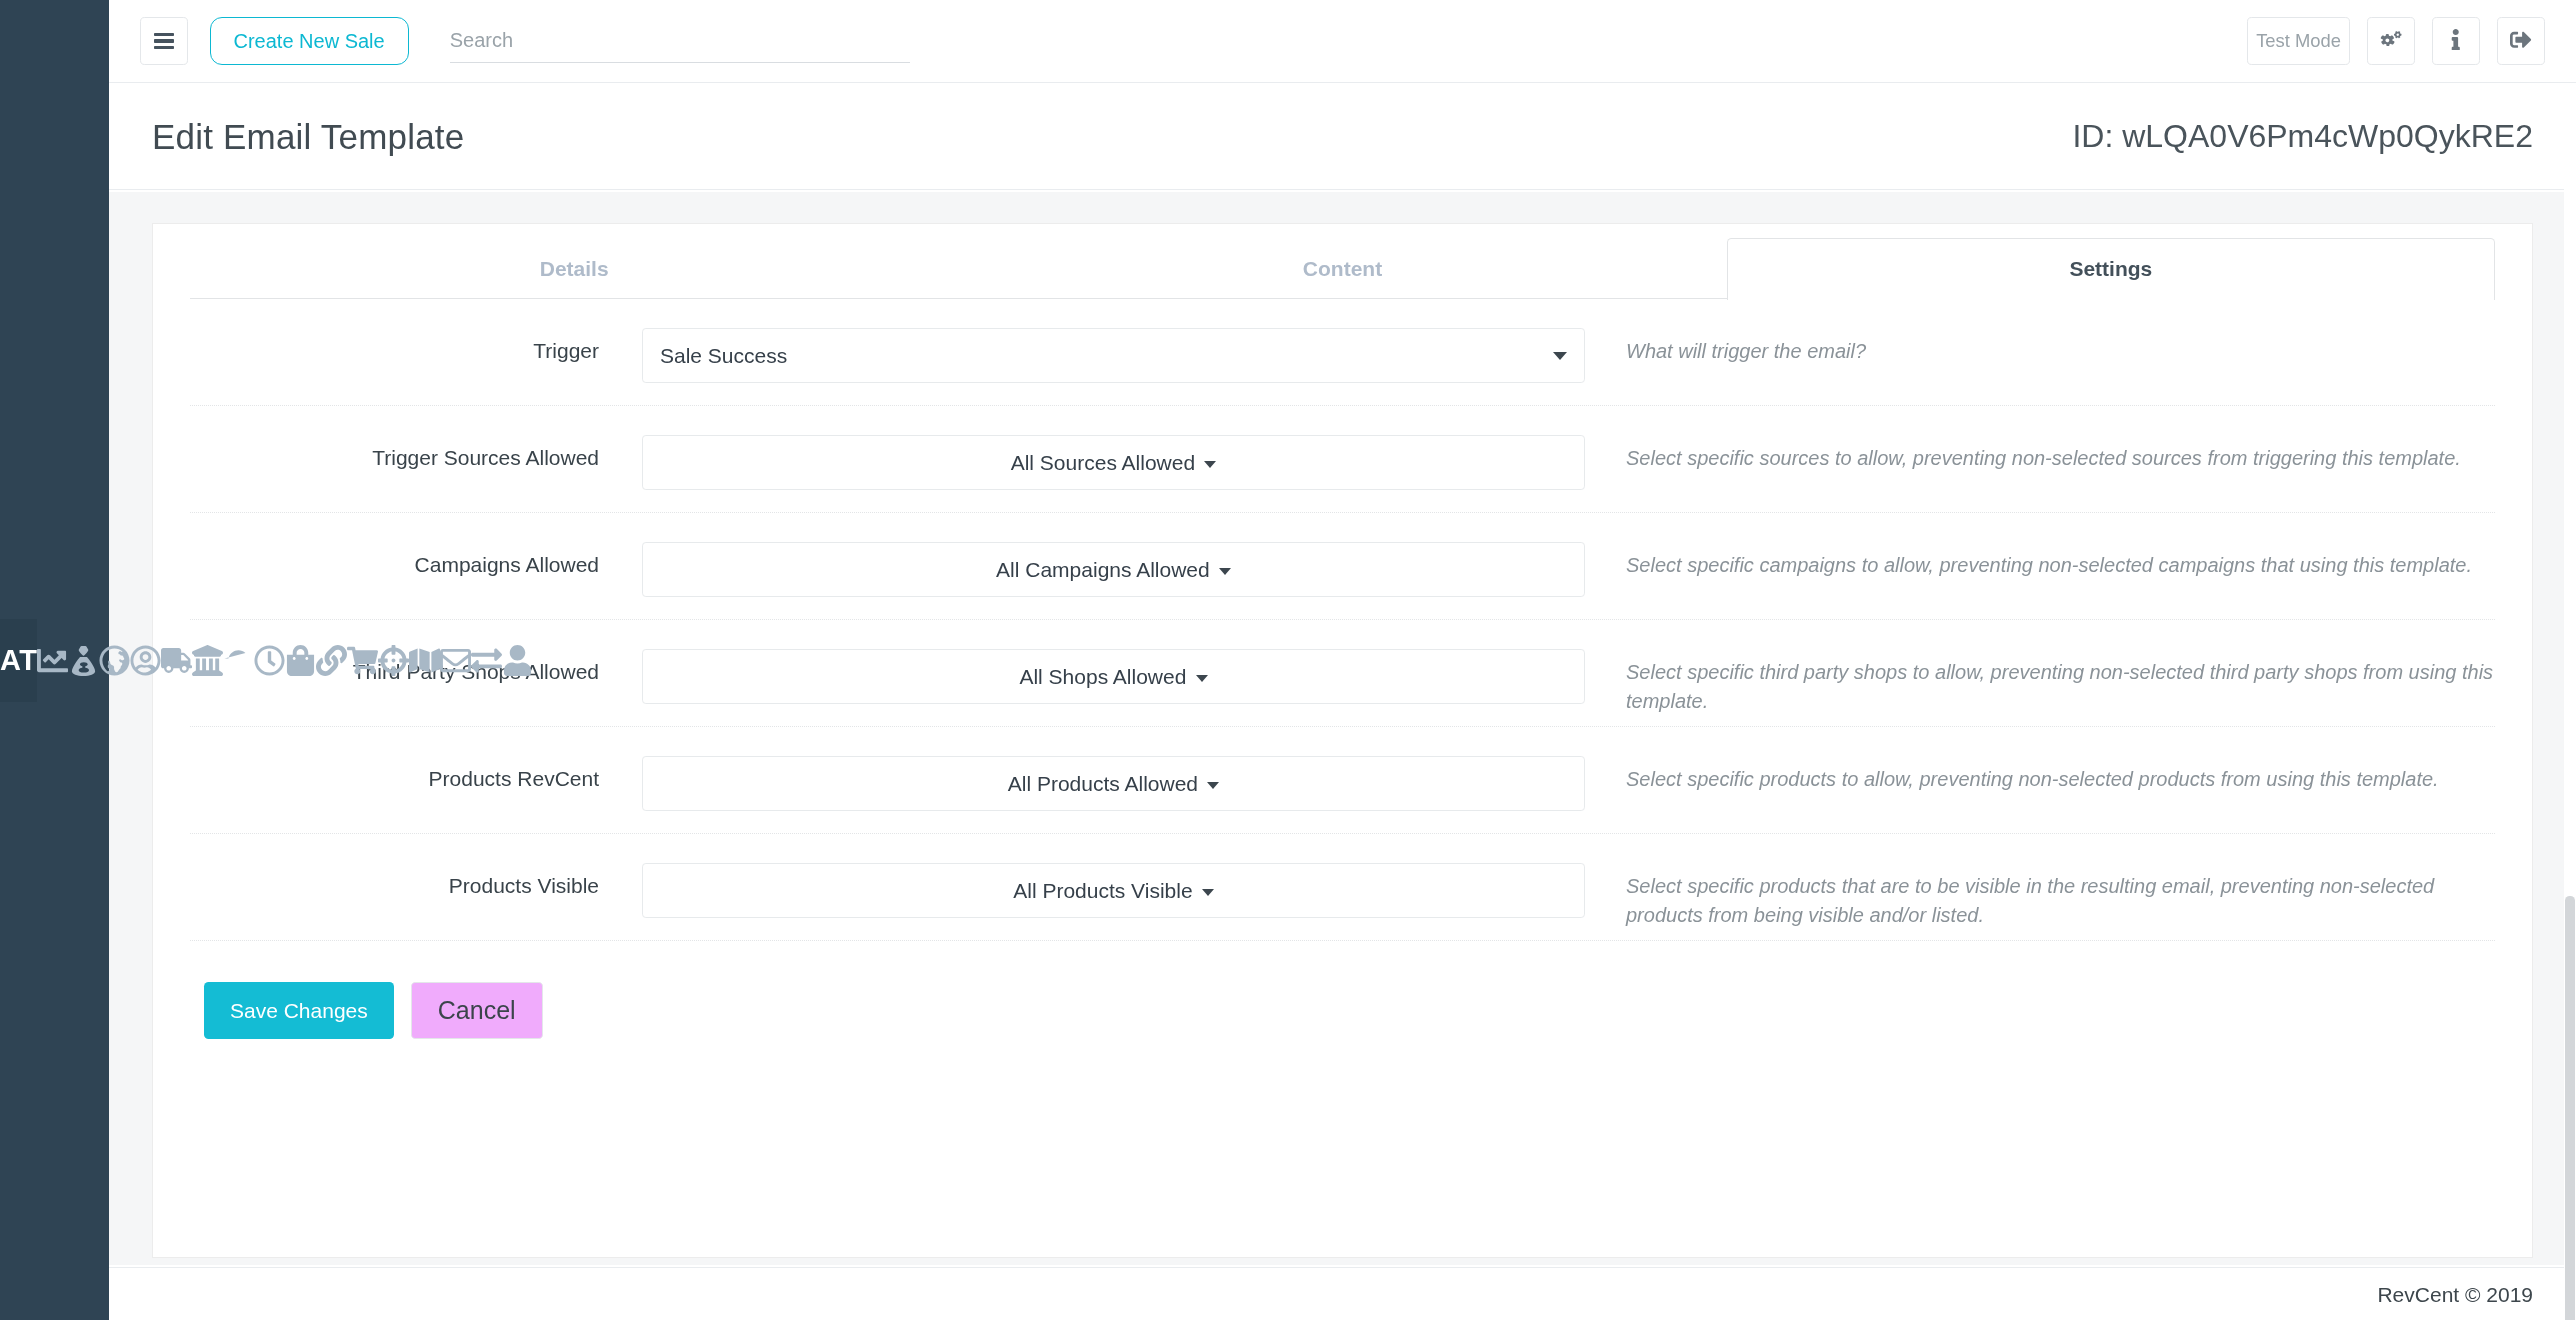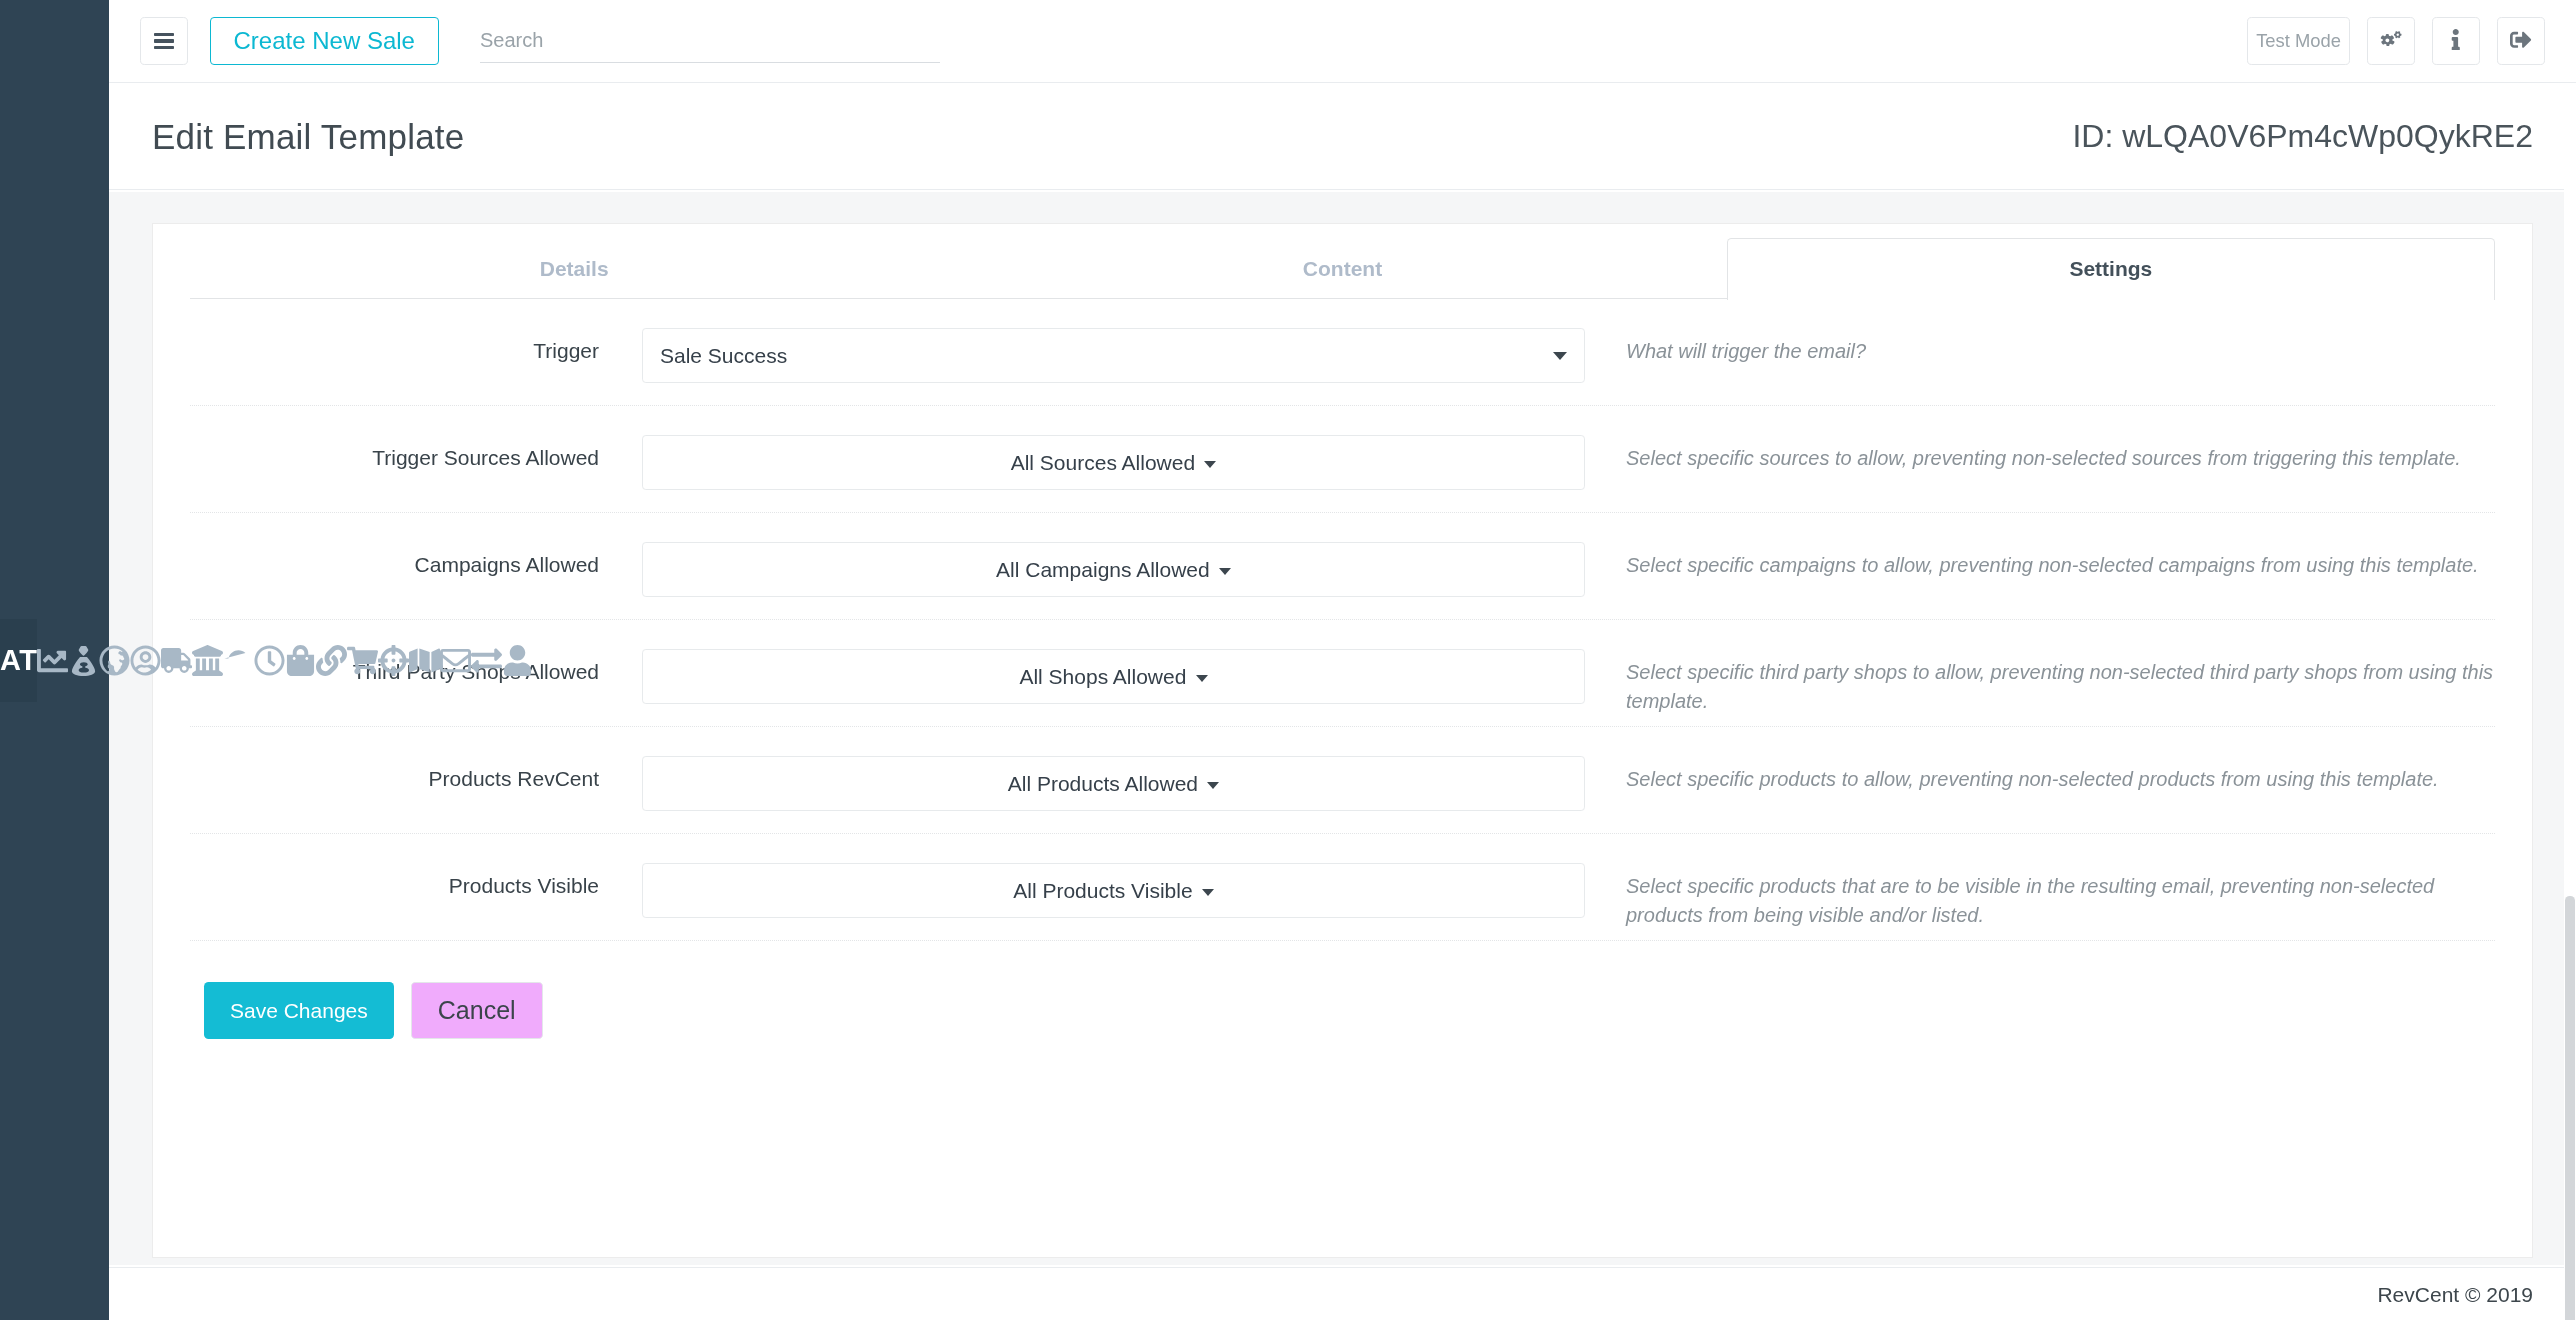--- a/index.html
+++ b/index.html
@@ -48,23 +48,23 @@
     cursor: pointer;
   }
   #hamburger-btn .bars { width: 20px; }
   #hamburger-btn .bars i {
     display: block; height: 3.1px; background: #46535e;
     border-radius: 0.8px; margin: 3.1px 0;
   }
   #create-sale-btn {
     margin-left: 21.5px;
     height: 48px; padding: 0 23px;
-    border: 1.5px solid #0cb8d2; border-radius: 4px;
+    border: 1.5px solid #0cb8d2; border-radius: 12px;
     background: #ffffff; color: #0cb8d2;
-    font-size: 24px; font-weight: 500;
+    font-size: 20px; font-weight: 500;
     display: flex; align-items: center; justify-content: center;
     cursor: pointer;
     font-family: "Liberation Sans", sans-serif;
   }
   #search-wrap {
     margin-left: 41px;
     width: 460px;
   }
   #search-input {
     width: 100%; height: 43px;
@@ -453,21 +453,21 @@
     </div>
 
     <div class="form-row">
       <div class="row-label">Campaigns Allowed</div>
       <div class="row-control">
         <div class="multi-box">
           <span>All Campaigns Allowed</span>
           <span class="caret-sm"></span>
         </div>
       </div>
-      <div class="row-help">Select specific campaigns to allow, preventing non-selected campaigns from using this template.</div>
+      <div class="row-help">Select specific campaigns to allow, preventing non-selected campaigns that using this template.</div>
     </div>
 
     <div class="form-row">
       <div class="row-label">Third Party Shops Allowed</div>
       <div class="row-control">
         <div class="multi-box">
           <span>All Shops Allowed</span>
           <span class="caret-sm"></span>
         </div>
       </div>

